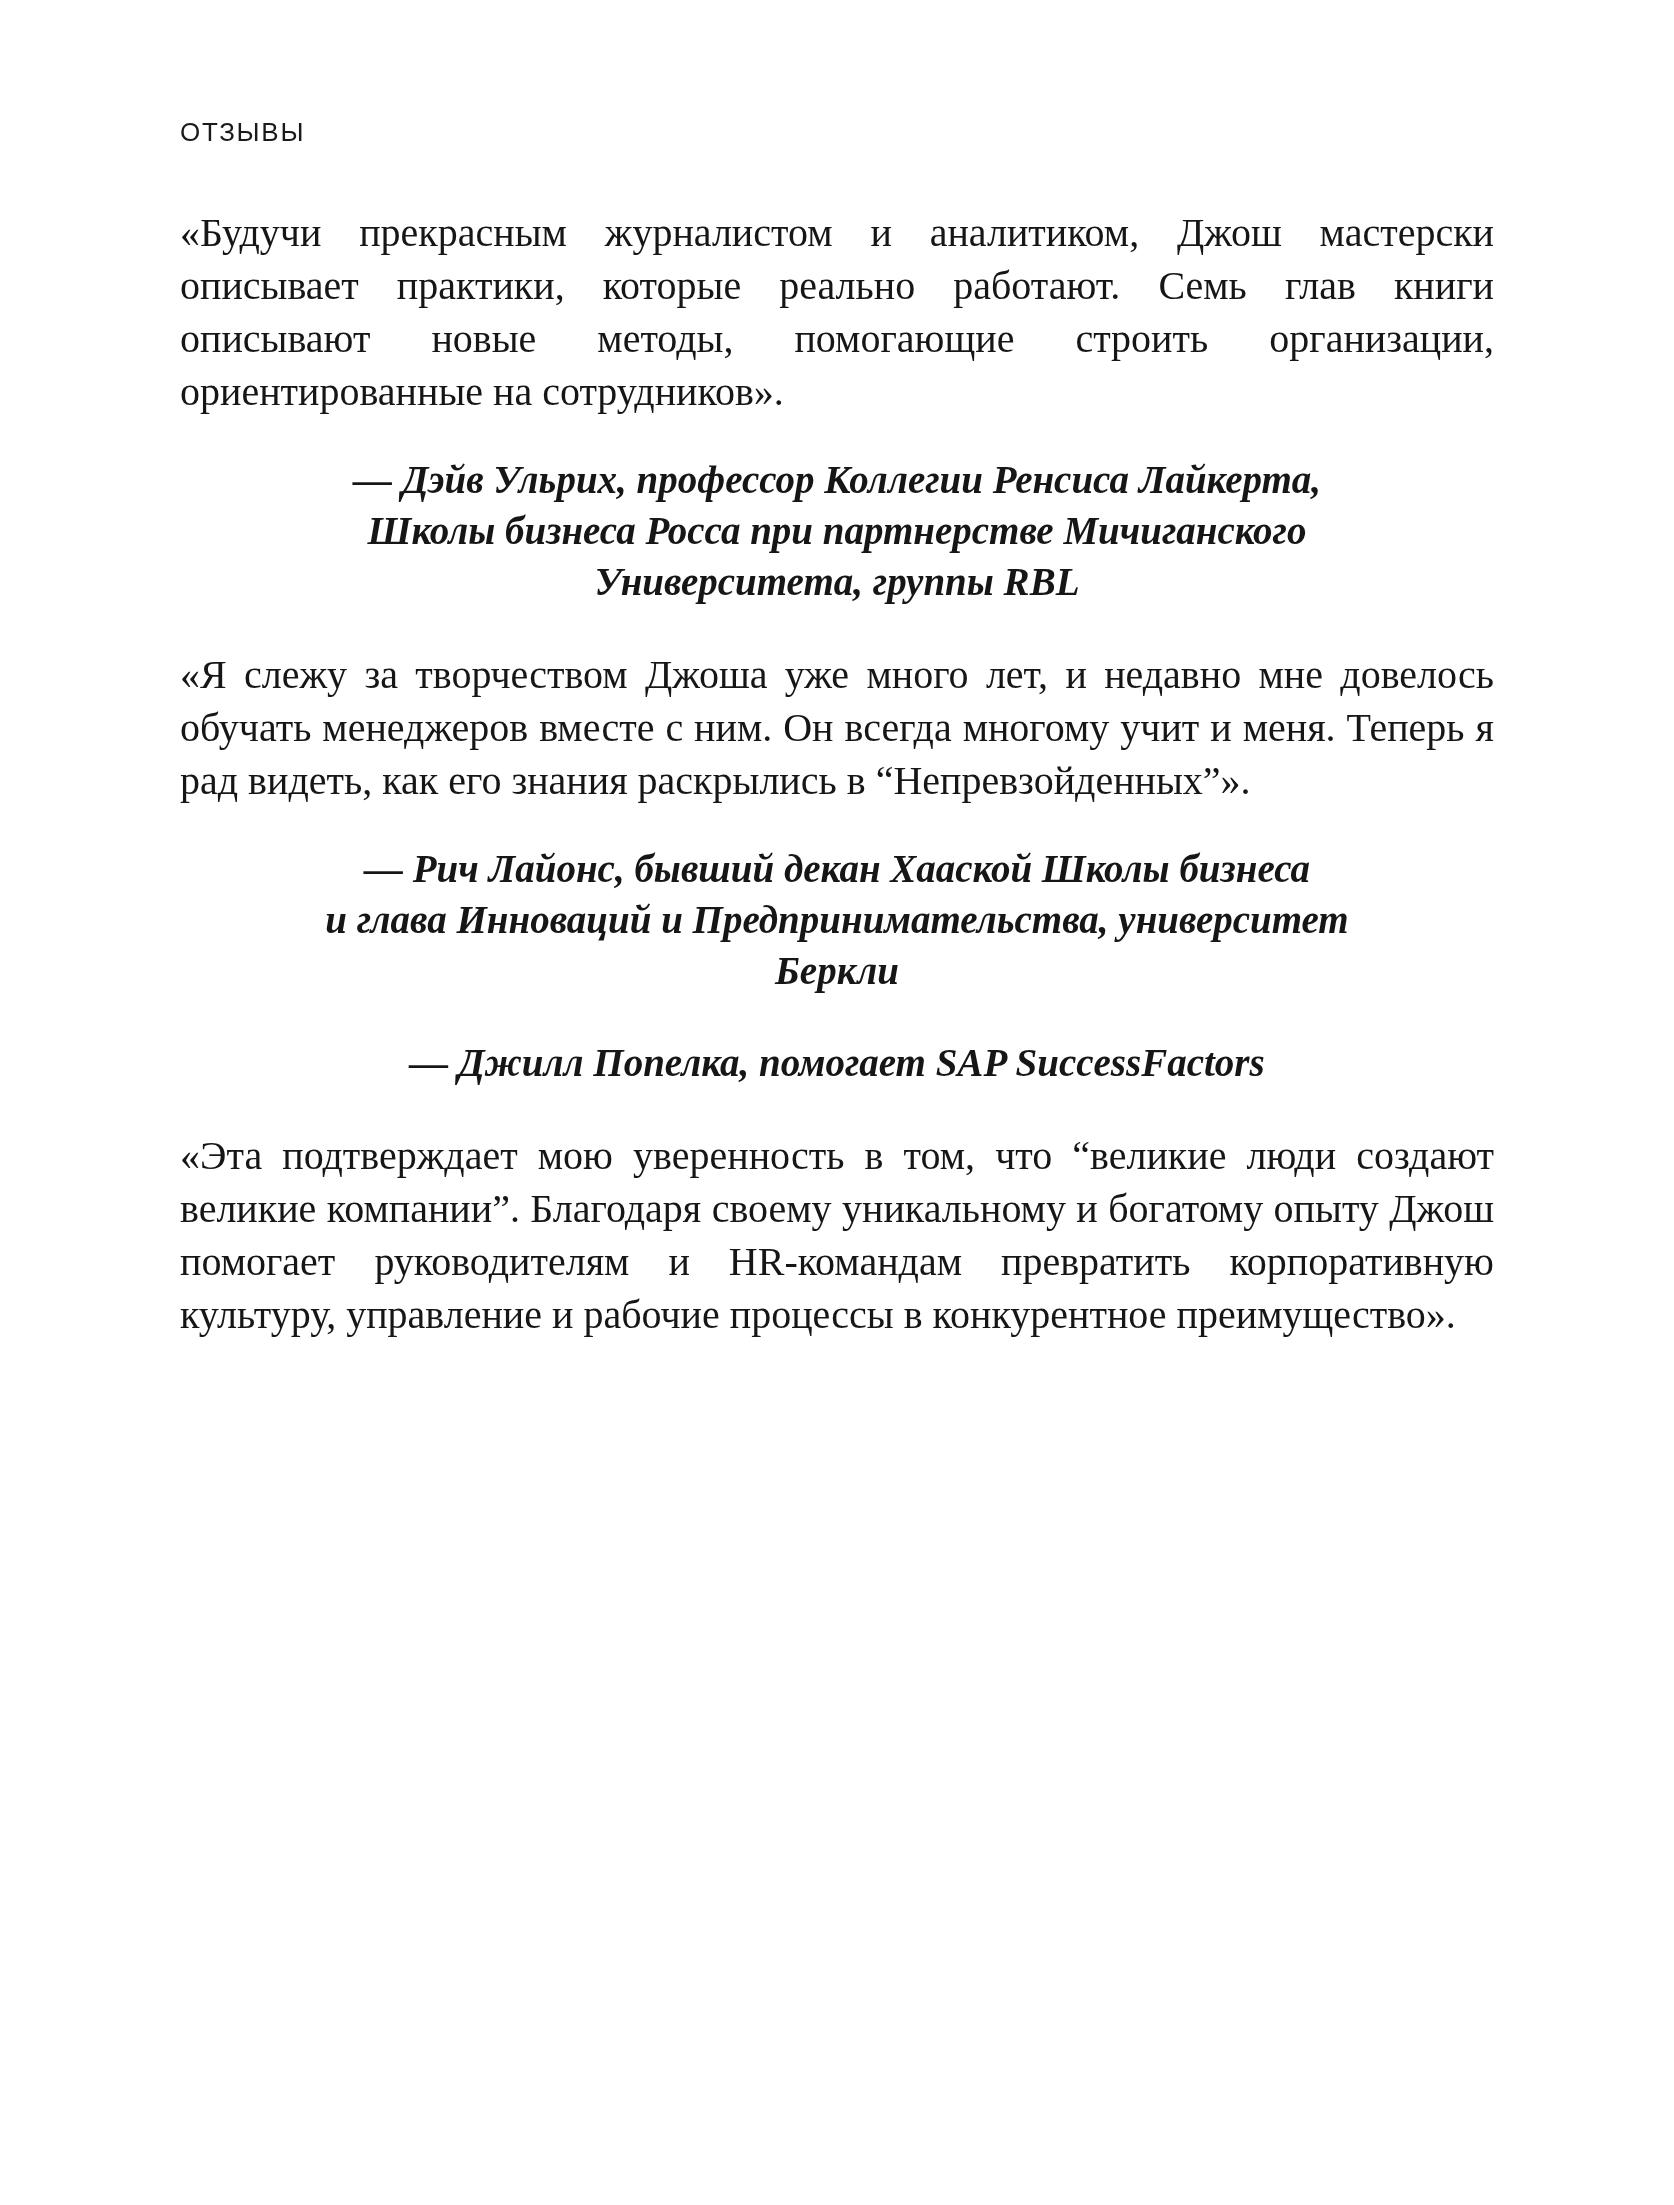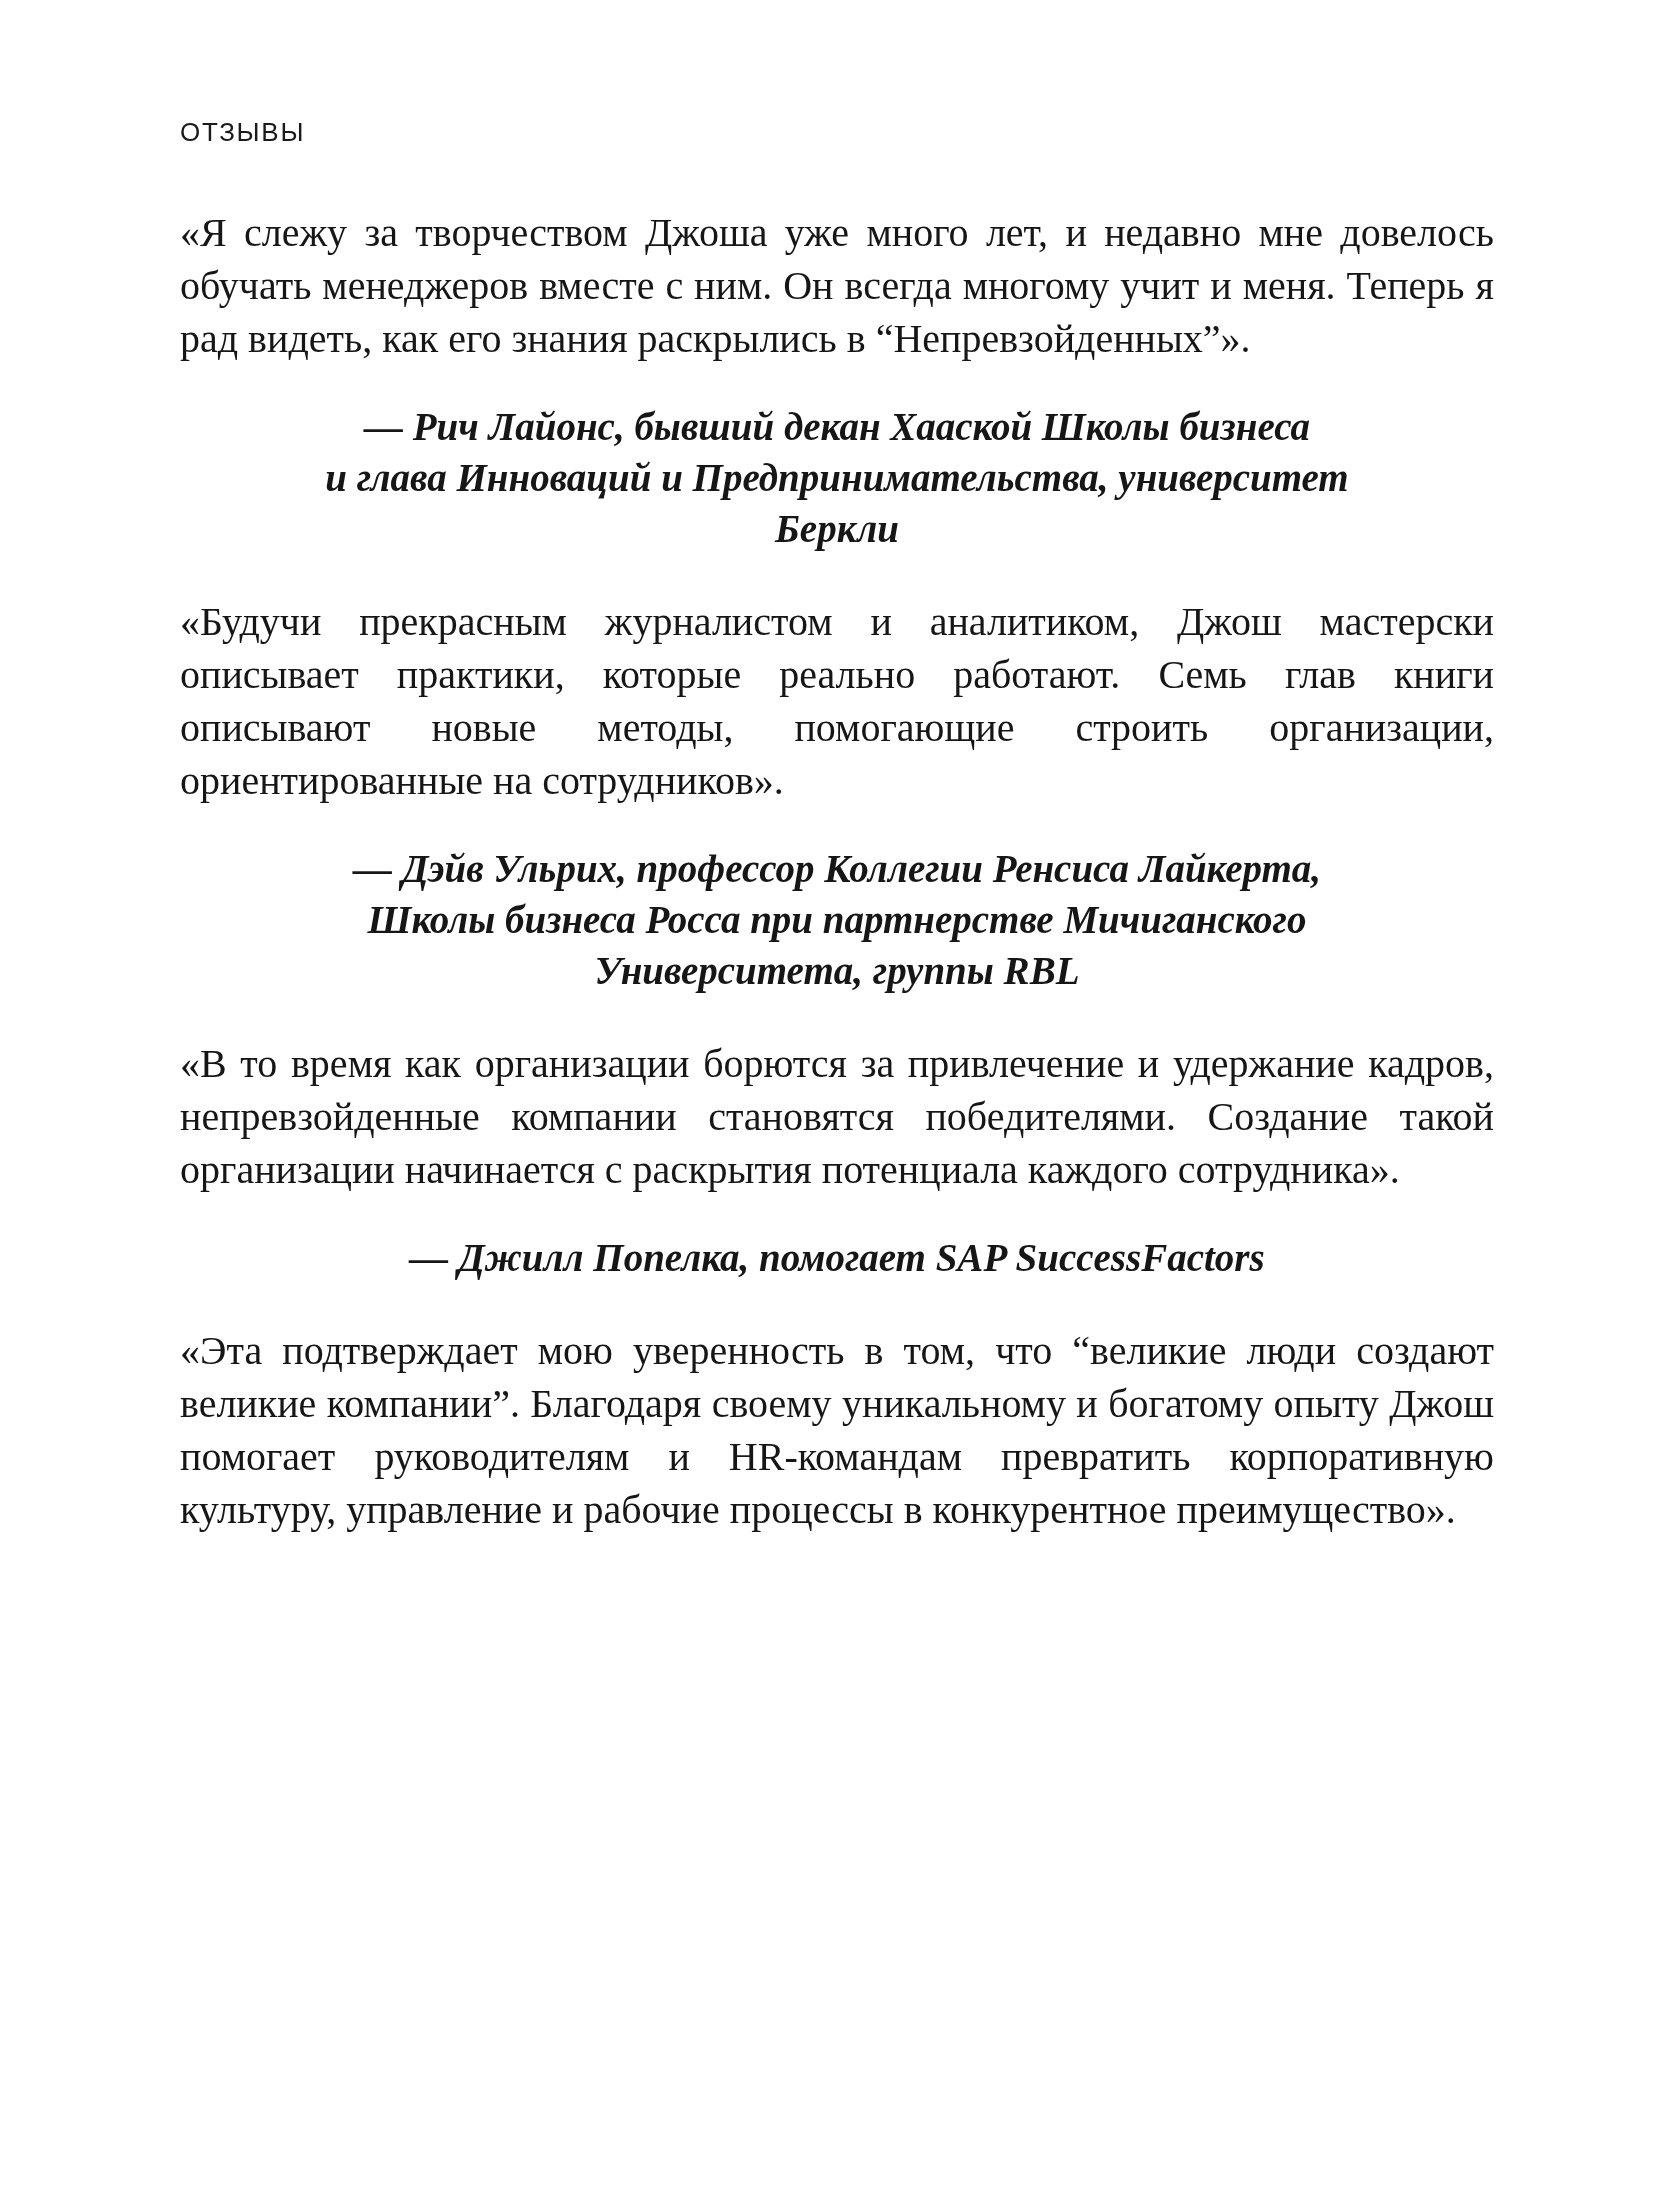--- a/index.html
+++ b/index.html
@@ -51,35 +51,34 @@
 </head>
 <body>
 
 <div class="page">
 
   <div class="running-header">ОТЗЫВЫ</div>
 
   <main class="reviews">
 
     <section class="review">
+      <p class="quote" lang="ru">«Будучи прекрасным журналистом и аналитиком, Джош мастерски описывает практики, которые реально работают. Семь глав книги описывают новые методы, помогающие строить организации, ориентированные на сотрудников».</p>
+      <p class="attribution">— Дэйв Ульрих, профессор Коллегии Ренсиса Лайкерта,
+Школы бизнеса Росса при партнерстве Мичиганского
+Университета, группы RBL</p>
+    </section>
+
+    <section class="review">
       <p class="quote" lang="ru">«Я слежу за творчеством Джоша уже много лет, и недавно мне довелось обучать менеджеров вместе с ним. Он всегда многому учит и меня. Теперь я рад видеть, как его знания раскрылись в “Непревзойденных”».</p>
       <p class="attribution">— Рич Лайонс, бывший декан Хааской Школы бизнеса
 и глава Инноваций и Предпринимательства, университет
 Беркли</p>
     </section>
 
     <section class="review">
-      <p class="quote" lang="ru">«Будучи прекрасным журналистом и аналитиком, Джош мастерски описывает практики, которые реально работают. Семь глав книги описывают новые методы, помогающие строить организации, ориентированные на сотрудников».</p>
-      <p class="attribution">— Дэйв Ульрих, профессор Коллегии Ренсиса Лайкерта,
-Школы бизнеса Росса при партнерстве Мичиганского
-Университета, группы RBL</p>
-    </section>
-
-    <section class="review">
-      <p class="quote" lang="ru">«В то время как организации борются за привлечение и удержание кадров, непревзойденные компании становятся победителями. Создание такой организации начинается с раскрытия потенциала каждого сотрудника».</p>
       <p class="attribution">— Джилл Попелка, помогает SAP SuccessFactors</p>
     </section>
 
     <section class="review">
       <p class="quote" lang="ru">«Эта подтверждает мою уверенность в том, что “великие люди создают великие компании”. Благодаря своему уникальному и богатому опыту Джош помогает руководителям и HR-командам превратить корпоративную культуру, управление и рабочие процессы в конкурентное преимущество».</p>
     </section>
 
   </main>
 
 </div>

